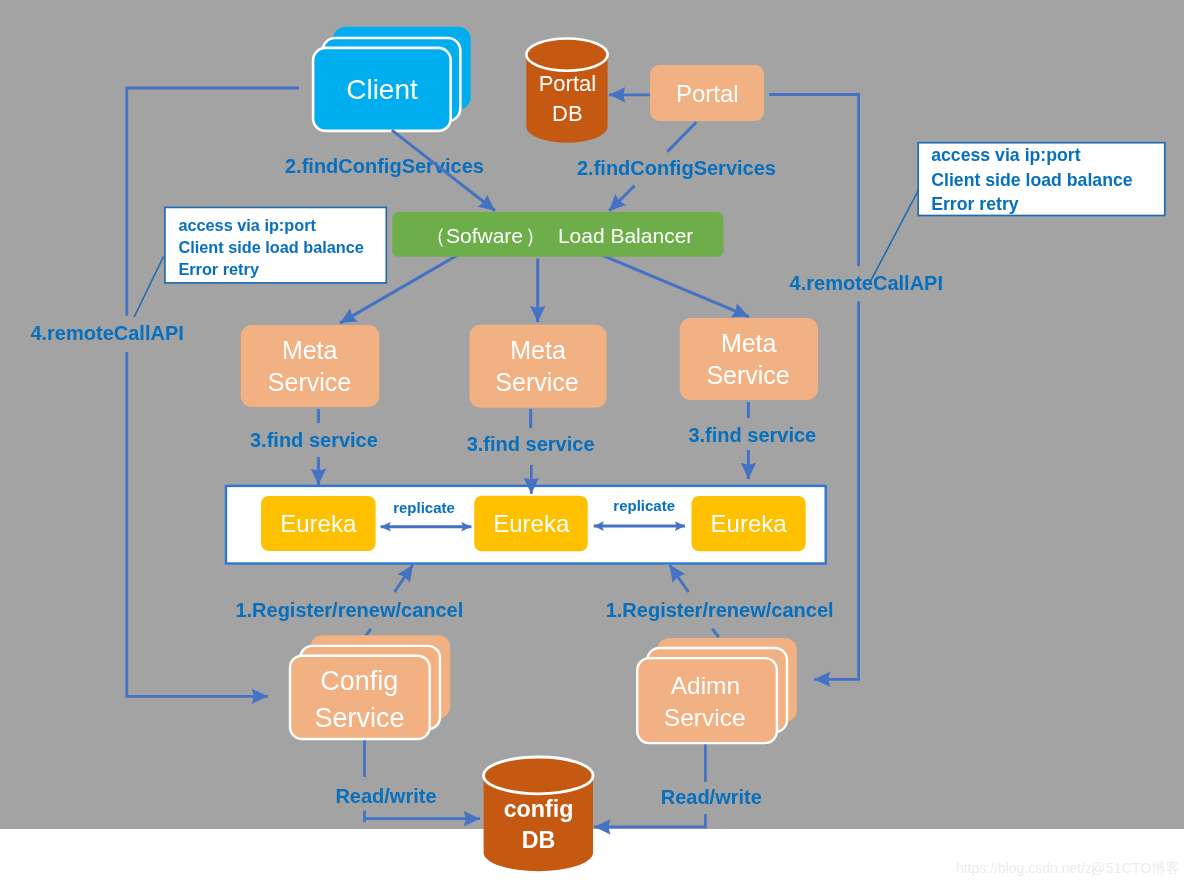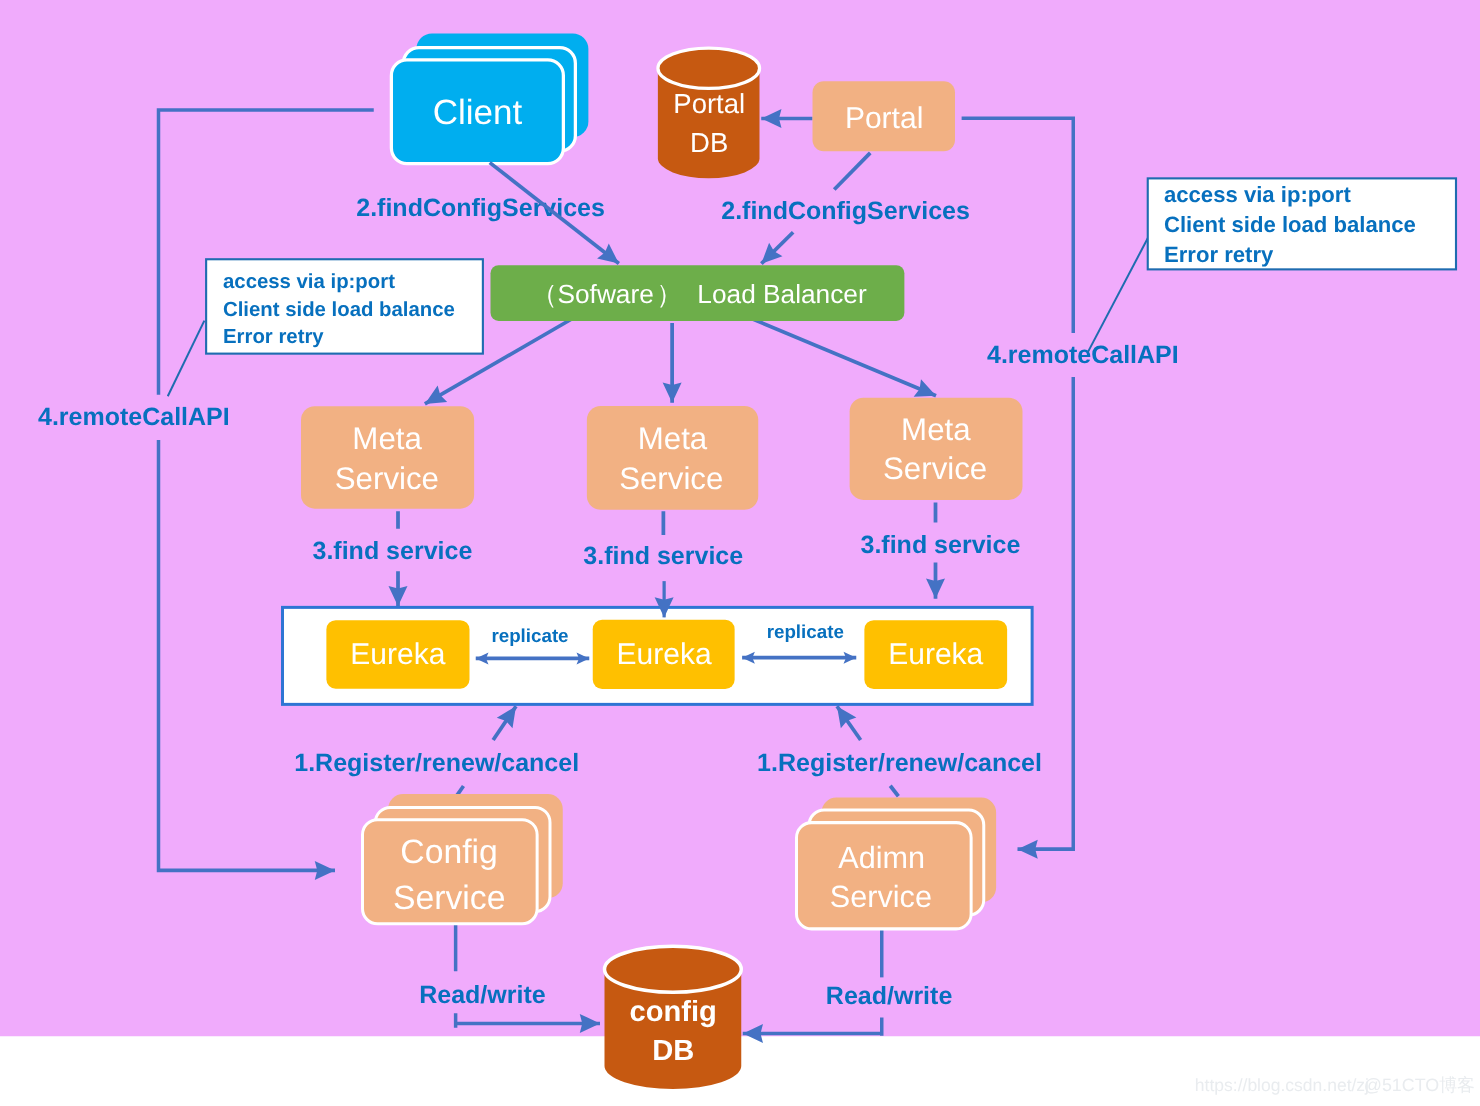--- a/index.html
+++ b/index.html
@@ -1,18 +1,18 @@
 <!DOCTYPE html>
 <html><head>
 <meta charset="utf-8">
 <title>Apollo Config Architecture</title>
 <style>
   html,body{margin:0;padding:0;background:#ffffff;}
   body{width:1184px;height:885px;overflow:hidden;font-family:"Liberation Sans",sans-serif;}
-  #stage{position:relative;width:1184px;height:829px;background:#f0abfc;}
+  #stage{position:relative;width:1184px;height:829px;background:#a3a3a3;}
   svg#diagram{position:absolute;left:0;top:0;width:1184px;height:885px;display:block;}
   text{font-family:"Liberation Sans",sans-serif;}
   .node-text{fill:#ffffff;font-size:25px;}
   .step-text{fill:#0770BE;font-size:21px;font-weight:bold;}
   .callout-text{fill:#0770BE;font-size:17px;font-weight:bold;}
   .replicate-text{fill:#0770BE;font-size:15px;font-weight:bold;}
   .wm{fill:#e9ecef;font-size:17px;}
 </style>
 </head>
 <body>

